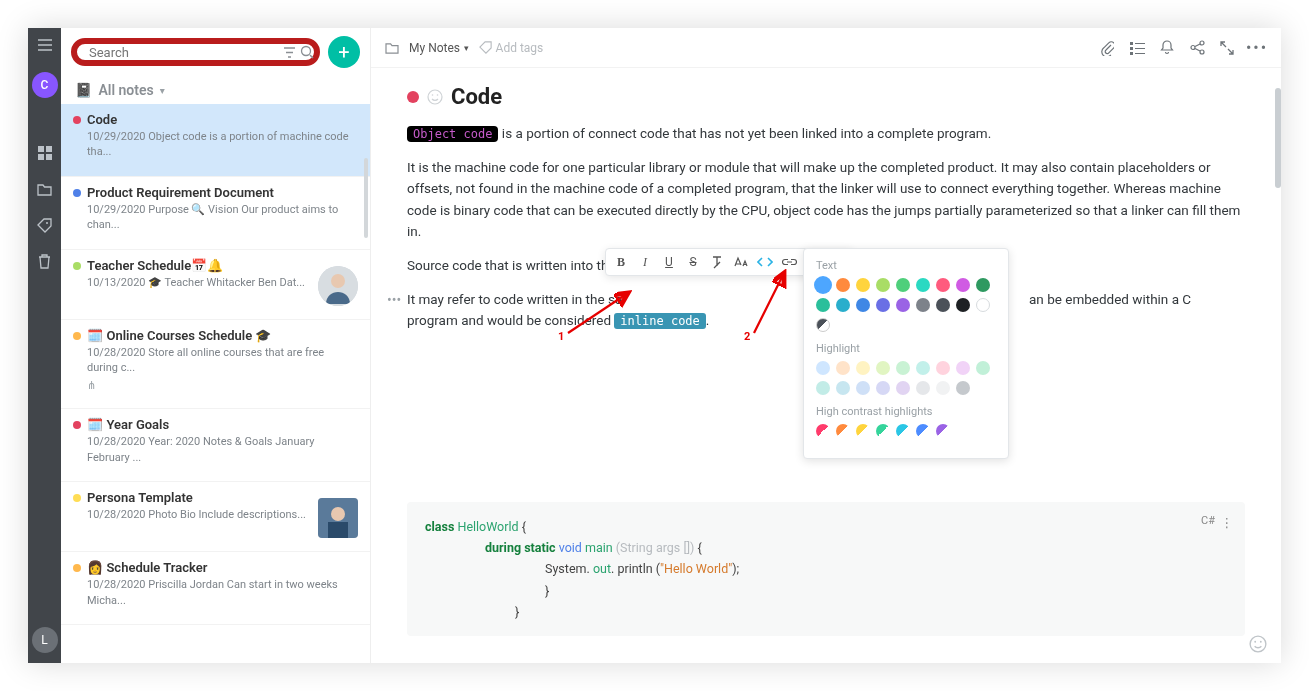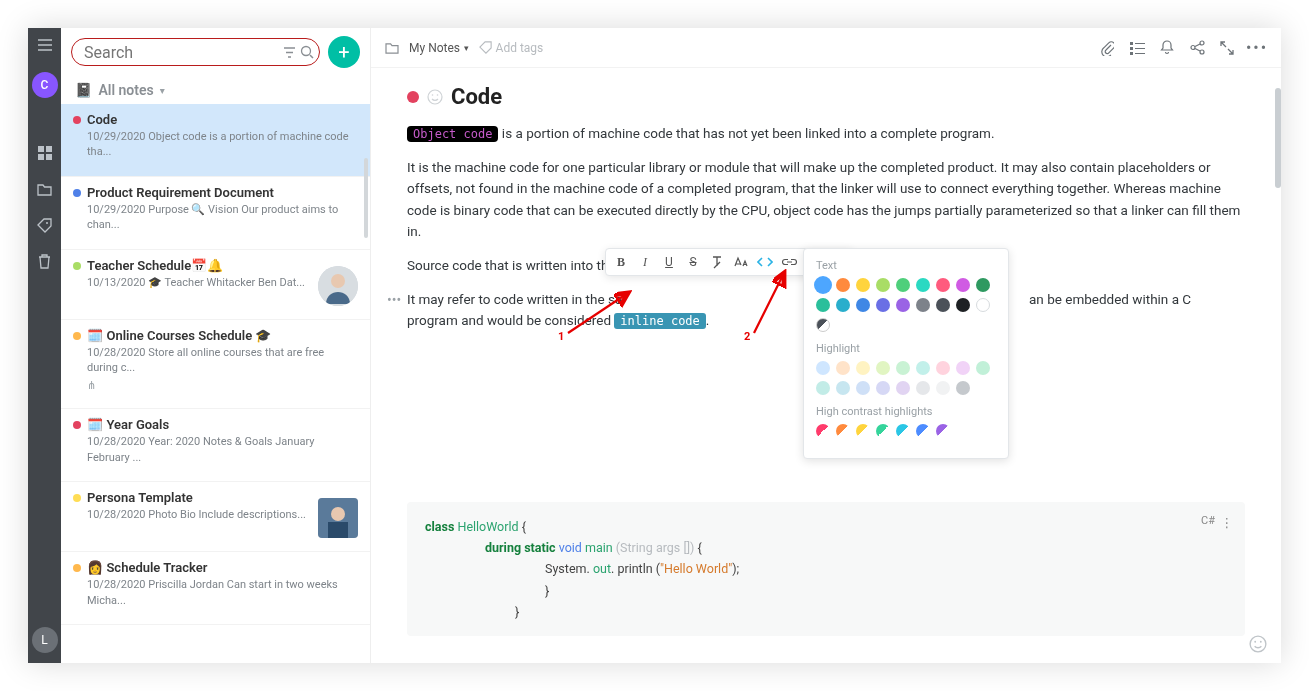--- a/index.html
+++ b/index.html
@@ -7,21 +7,21 @@
 .shadow-wrap { width: 1253px; height: 635px; box-shadow: 0 0 30px rgba(0,0,0,0.15); position: relative; background:#fff; }
 .app { display:flex; height:100%; }
 .rail { width:33px; background:#41454a; display:flex; flex-direction:column; align-items:center; padding-top:8px; gap:18px; }
 .rail .rail-ic { width:18px; height:18px; display:flex; align-items:center; justify-content:center; color:#bcc2c8; cursor:pointer; }
 .avatar { width:26px; height:26px; border-radius:50%; background:#8856ff; color:#fff; display:flex; align-items:center; justify-content:center; font-size:12px; font-weight:500; }
 .rail-spacer { flex:1; }
 .rail-bottom { width:26px; height:26px; border-radius:50%; background:#6b7076; color:#fff; display:flex; align-items:center; justify-content:center; font-size:12px; margin-bottom:10px; }
 .col-list { width:310px; border-right:1px solid #eee; display:flex; flex-direction:column; background:#fff; }
 .list-top { display:flex; align-items:center; gap:8px; padding:8px 10px; }
 .search-wrap { flex:1; position:relative; }
-.search { width:100%; height:28px; border:1px solid #b91c1c; border-radius:14px; padding:0 50px 0 12px; font-size:16px; color:#4d7c0f; outline:none; }
+.search { width:100%; height:28px; border:6px solid #b91c1c; border-radius:14px; padding:0 50px 0 12px; font-size:13px; color:#4d7c0f; outline:none; }
 .search-icons { position:absolute; right:6px; top:0; height:28px; display:flex; align-items:center; gap:4px; color:#8a8f94; }
 .add-btn { width:32px; height:32px; border-radius:50%; background:#00bfa5; color:#fff; display:flex; align-items:center; justify-content:center; font-size:20px; cursor:pointer; }
 .list-hdr { display:flex; align-items:center; gap:6px; padding:6px 14px; color:#8a8f94; font-size:14px; }
 .notes-scroll { flex:1; overflow-y:auto; position:relative; }
 .note-card { padding:8px 14px 16px 26px; border-bottom:1px solid #f2f2f2; position:relative; cursor:pointer; min-height:70px; }
 .note-card.selected { background:#d2e7fb; }
 .dot { width:8px; height:8px; border-radius:50%; position:absolute; left:12px; top:12px; }
 .n-title { font-size:13px; font-weight:600; color:#333; margin-bottom:2px; }
 .n-meta { font-size:11px; color:#7e848a; line-height:1.4; }
 .thumb { position:absolute; right:12px; top:16px; width:40px; height:40px; border-radius:50%; background:#cfd6dc; display:flex; align-items:center; justify-content:center; overflow:hidden; }
@@ -263,21 +263,21 @@
                 <circle cx="5.5" cy="6" r="0.8" fill="currentColor"></circle>
                 <circle cx="10.5" cy="6" r="0.8" fill="currentColor"></circle>
                 <path d="M5 10a4 4 0 006 0" fill="none" stroke="currentColor" stroke-width="1.2"></path>
               </svg>
             </span>
         <div class="title-h">Code</div>
       </div>
 
       <p class="para">
         <span class="obj-code">Object code</span>
-        <span>is a portion of machine code that has not yet been linked into a complete program.</span>
+        <span>is a portion of connect code that has not yet been linked into a complete program.</span>
       </p>
       <p class="para">It is the machine code for one particular library or module that will make up the completed product. It may also contain placeholders or offsets, not found in the machine code of a completed program, that the linker will use to connect everything together. Whereas machine code is binary code that can be executed directly by the CPU, object code has the jumps partially parameterized so that a linker can fill them in.</p>
       <p class="para">Source code that is written into the b</p>
       <p class="para" style="position:relative">
         <span class="more-dots">•••</span>
         <span>It may refer to code written in the sa</span>
         <span style="display:inline-block;width:400px"></span>
         <span>an be embedded within a C program and would be considered </span>
         <span class="inline-code-sel">inline code</span><span>.</span>
       </p>

